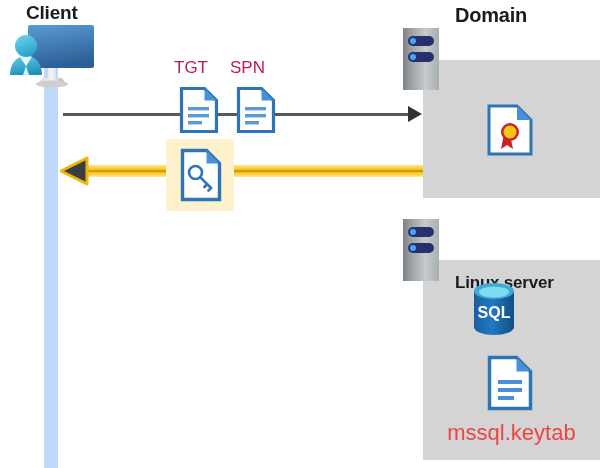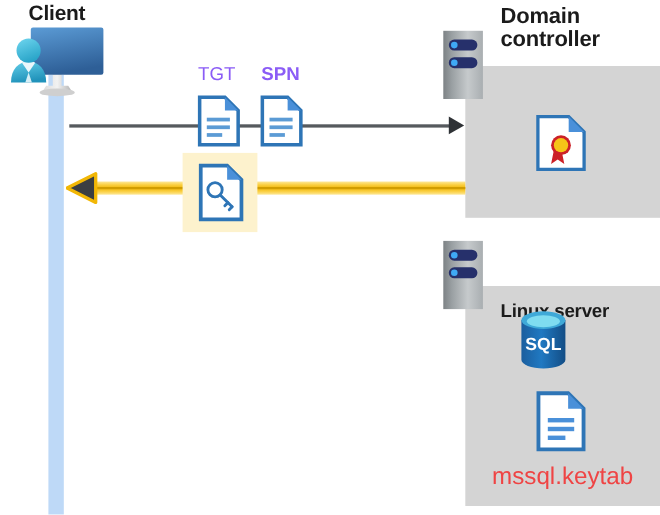--- a/index.html
+++ b/index.html
@@ -120,25 +120,25 @@
   
   #key-highlight {
     left: 166px; top: 139px;
     width: 68px; height: 72px;
     background: #fdf2cd;
   }
 
   
   .doc-label {
     font-size: 17px;
-    color: #8b5cf6;
-    text-align: center;
+    color: #be185d;
+    text-align: left;
   }
   #tgt-label { left: 174px; top: 58px; width: 46px; }
-  #spn-label { left: 230px; top: 58px; width: 50px; font-weight: bold; }
+  #spn-label { left: 230px; top: 58px; width: 50px; }
   #keytab-label {
     left: 423px; top: 420px;
     width: 177px;
     font-size: 22px;
     color: #ef4444;
     text-align: center;
   }
 
   
   #tgt-doc  { left: 179px; top: 86px; }
@@ -195,21 +195,20 @@
 
   <div class="abs gray-panel" id="dc-panel"></div>
 
   <div class="abs rack" id="dc-rack">
     <div class="rack-led a"></div>
     <div class="rack-led b"></div>
   </div>
 
   <div class="abs title" id="dc-title">
     <div>Domain</div>
-    <div>controller</div>
   </div>
 
   <div class="abs" id="cert-doc">
     <svg width="46" height="52" viewBox="0 0 46 52">
       <path d="M2 2 h28 l14 14 v34 H2 z" fill="#ffffff" stroke="#2e75b6" stroke-width="3" stroke-linejoin="miter"></path>
       <path d="M30 2 l14 14 h-14 z" fill="#4a90d9"></path>
 
       <path d="M17 30 l-3 15 l6 -4 l6 4 l-3 -15 z" fill="#cc2127"></path>
       <circle cx="23" cy="28" r="9" fill="#cc2127"></circle>
       <circle cx="23" cy="28" r="6.5" fill="#f5c518"></circle>

